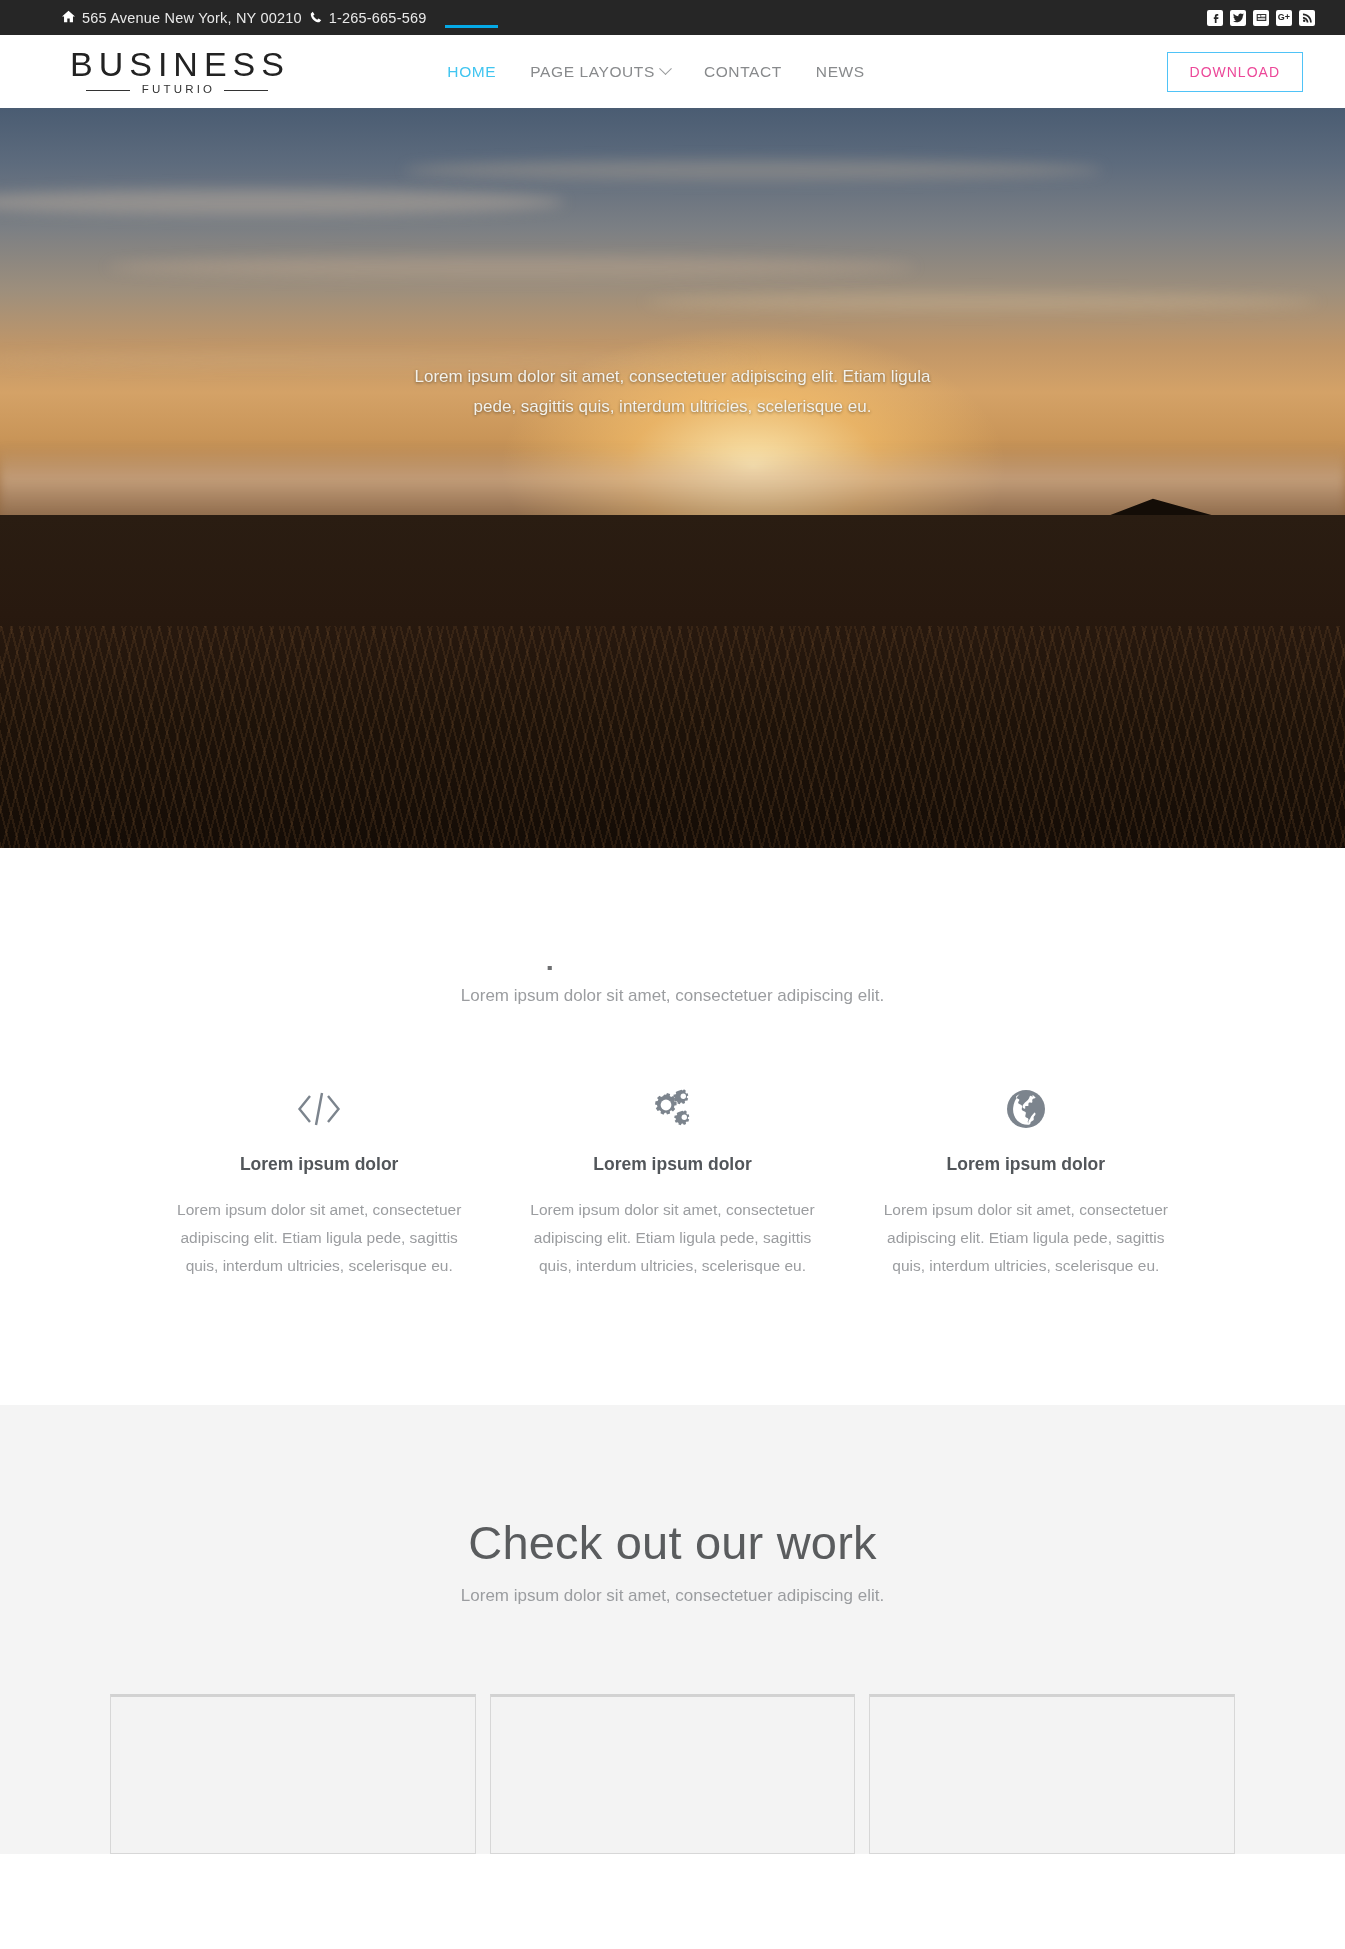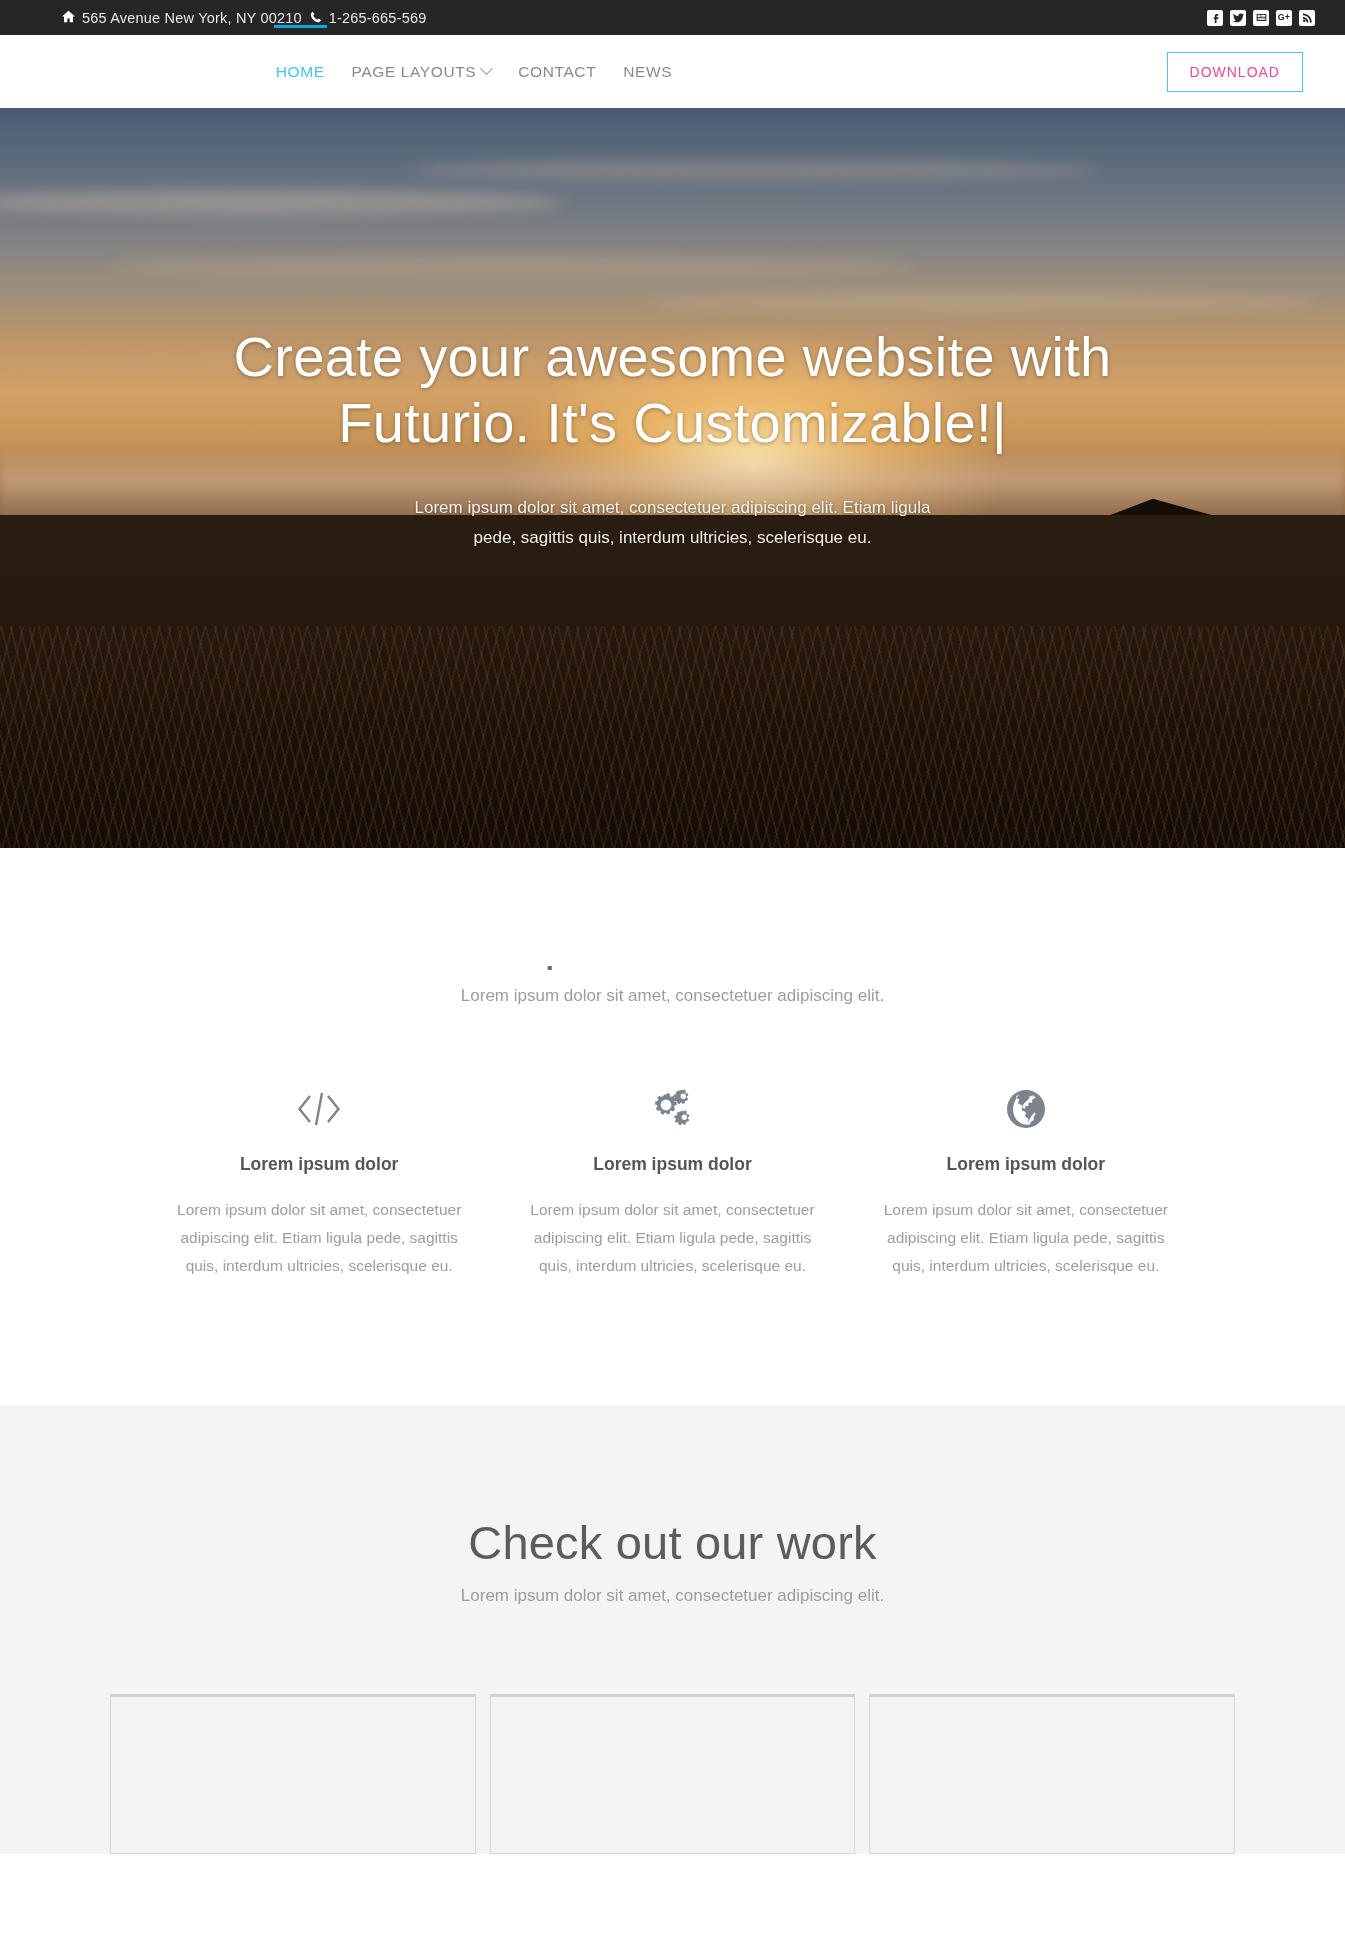--- a/index.html
+++ b/index.html
@@ -39,21 +39,21 @@
     font-size:34px; letter-spacing:6px; color:#222222; font-weight:400;
     text-indent:6px;
   }
   .logo-sub-row { display:flex; align-items:center; justify-content:center; gap:9px; margin-top:3px; }
   .logo-rule { width:44px; height:1px; background:#333; }
   .logo-sub {
     font-family:"Liberation Sans Narrow","Liberation Sans",sans-serif;
     font-size:11.5px; letter-spacing:3.2px; color:#333; text-indent:3px;
   }
 
-  .nav { display:flex; align-items:center; gap:1px; margin:0 auto; position:relative; }
+  .nav { display:flex; align-items:center; gap:8px; margin:0 auto; position:relative; }
   .nav-item {
     font-family:"Liberation Sans Narrow","Liberation Sans",sans-serif;
     font-size:15.5px; letter-spacing:.6px; color:#888a8c; text-transform:uppercase;
     padding:26px 13px; cursor:pointer; position:relative; display:flex; align-items:center; gap:6px;
     white-space:nowrap;
   }
   .nav-item.active { color:#41c5f0; }
   .nav-item.active::before {
     content:""; position:absolute; top:-12px; left:11px; right:11px; height:3px; background:#05a9e6;
   }
@@ -210,20 +210,28 @@
         <svg viewBox="0 0 16 16">
             <circle cx="3.2" cy="12.8" r="1.8"></circle>
             <path d="M1.4 7.2v2.5c3 0 5.4 2.4 5.4 5.4h2.5c0-4.4-3.5-7.9-7.9-7.9z"></path>
             <path d="M1.4 2.2v2.5c5.7 0 10.3 4.6 10.3 10.4h2.5C14.2 7.5 8.5 2.2 1.4 2.2z"></path>
           </svg>
       </a>
     </div>
   </div>
 
   <div class="header">
+    <div class="logo">
+      <div class="logo-main">BUSINESS</div>
+      <div class="logo-sub-row">
+        <span class="logo-rule"></span>
+        <span class="logo-sub">FUTURIO</span>
+        <span class="logo-rule"></span>
+      </div>
+    </div>
 
     <nav class="nav">
       <div class="nav-item active">
         <span>HOME</span>
       </div>
       <div class="nav-item">
         <span>PAGE LAYOUTS</span>
         <span class="chev"></span>
       </div>
       <div class="nav-item">
@@ -246,21 +254,20 @@
       <div class="cloudband" style="left:48%;top:25%;width:50%;height:18px;background:rgba(236,208,170,.22);"></div>
       <div class="cloudband" style="left:-2%;top:33%;width:58%;height:16px;background:rgba(210,178,142,.20);"></div>
       <div class="cloudsea"></div>
       <div class="mtn" style="right:0;bottom:36%;width:42%;height:92px;clip-path:polygon(0 100%,34% 34%,48% 52%,66% 10%,86% 44%,100% 30%,100% 100%);"></div>
       <div class="mtn" style="left:0;bottom:36%;width:46%;height:54px;clip-path:polygon(0 100%,18% 52%,40% 72%,62% 38%,84% 66%,100% 56%,100% 100%);"></div>
       <div class="ground"></div>
       <div class="grass"></div>
     </div>
 
     <div class="hero-inner">
-      <h1 class="hero-title">Create your awesome website with Futurio. It's Customizable!|</h1>
       <p class="hero-sub">Lorem ipsum dolor sit amet, consectetuer adipiscing elit. Etiam ligula pede, sagittis quis, interdum ultricies, scelerisque eu.</p>
     </div>
   </section>
 
   <section class="services">
     <div class="sec-head">
       <h2 class="sec-title revealing">
         <span>Lorem ipsum dolor sit amet</span>
       </h2>
       <p class="sec-sub">Lorem ipsum dolor sit amet, consectetuer adipiscing elit.</p>

